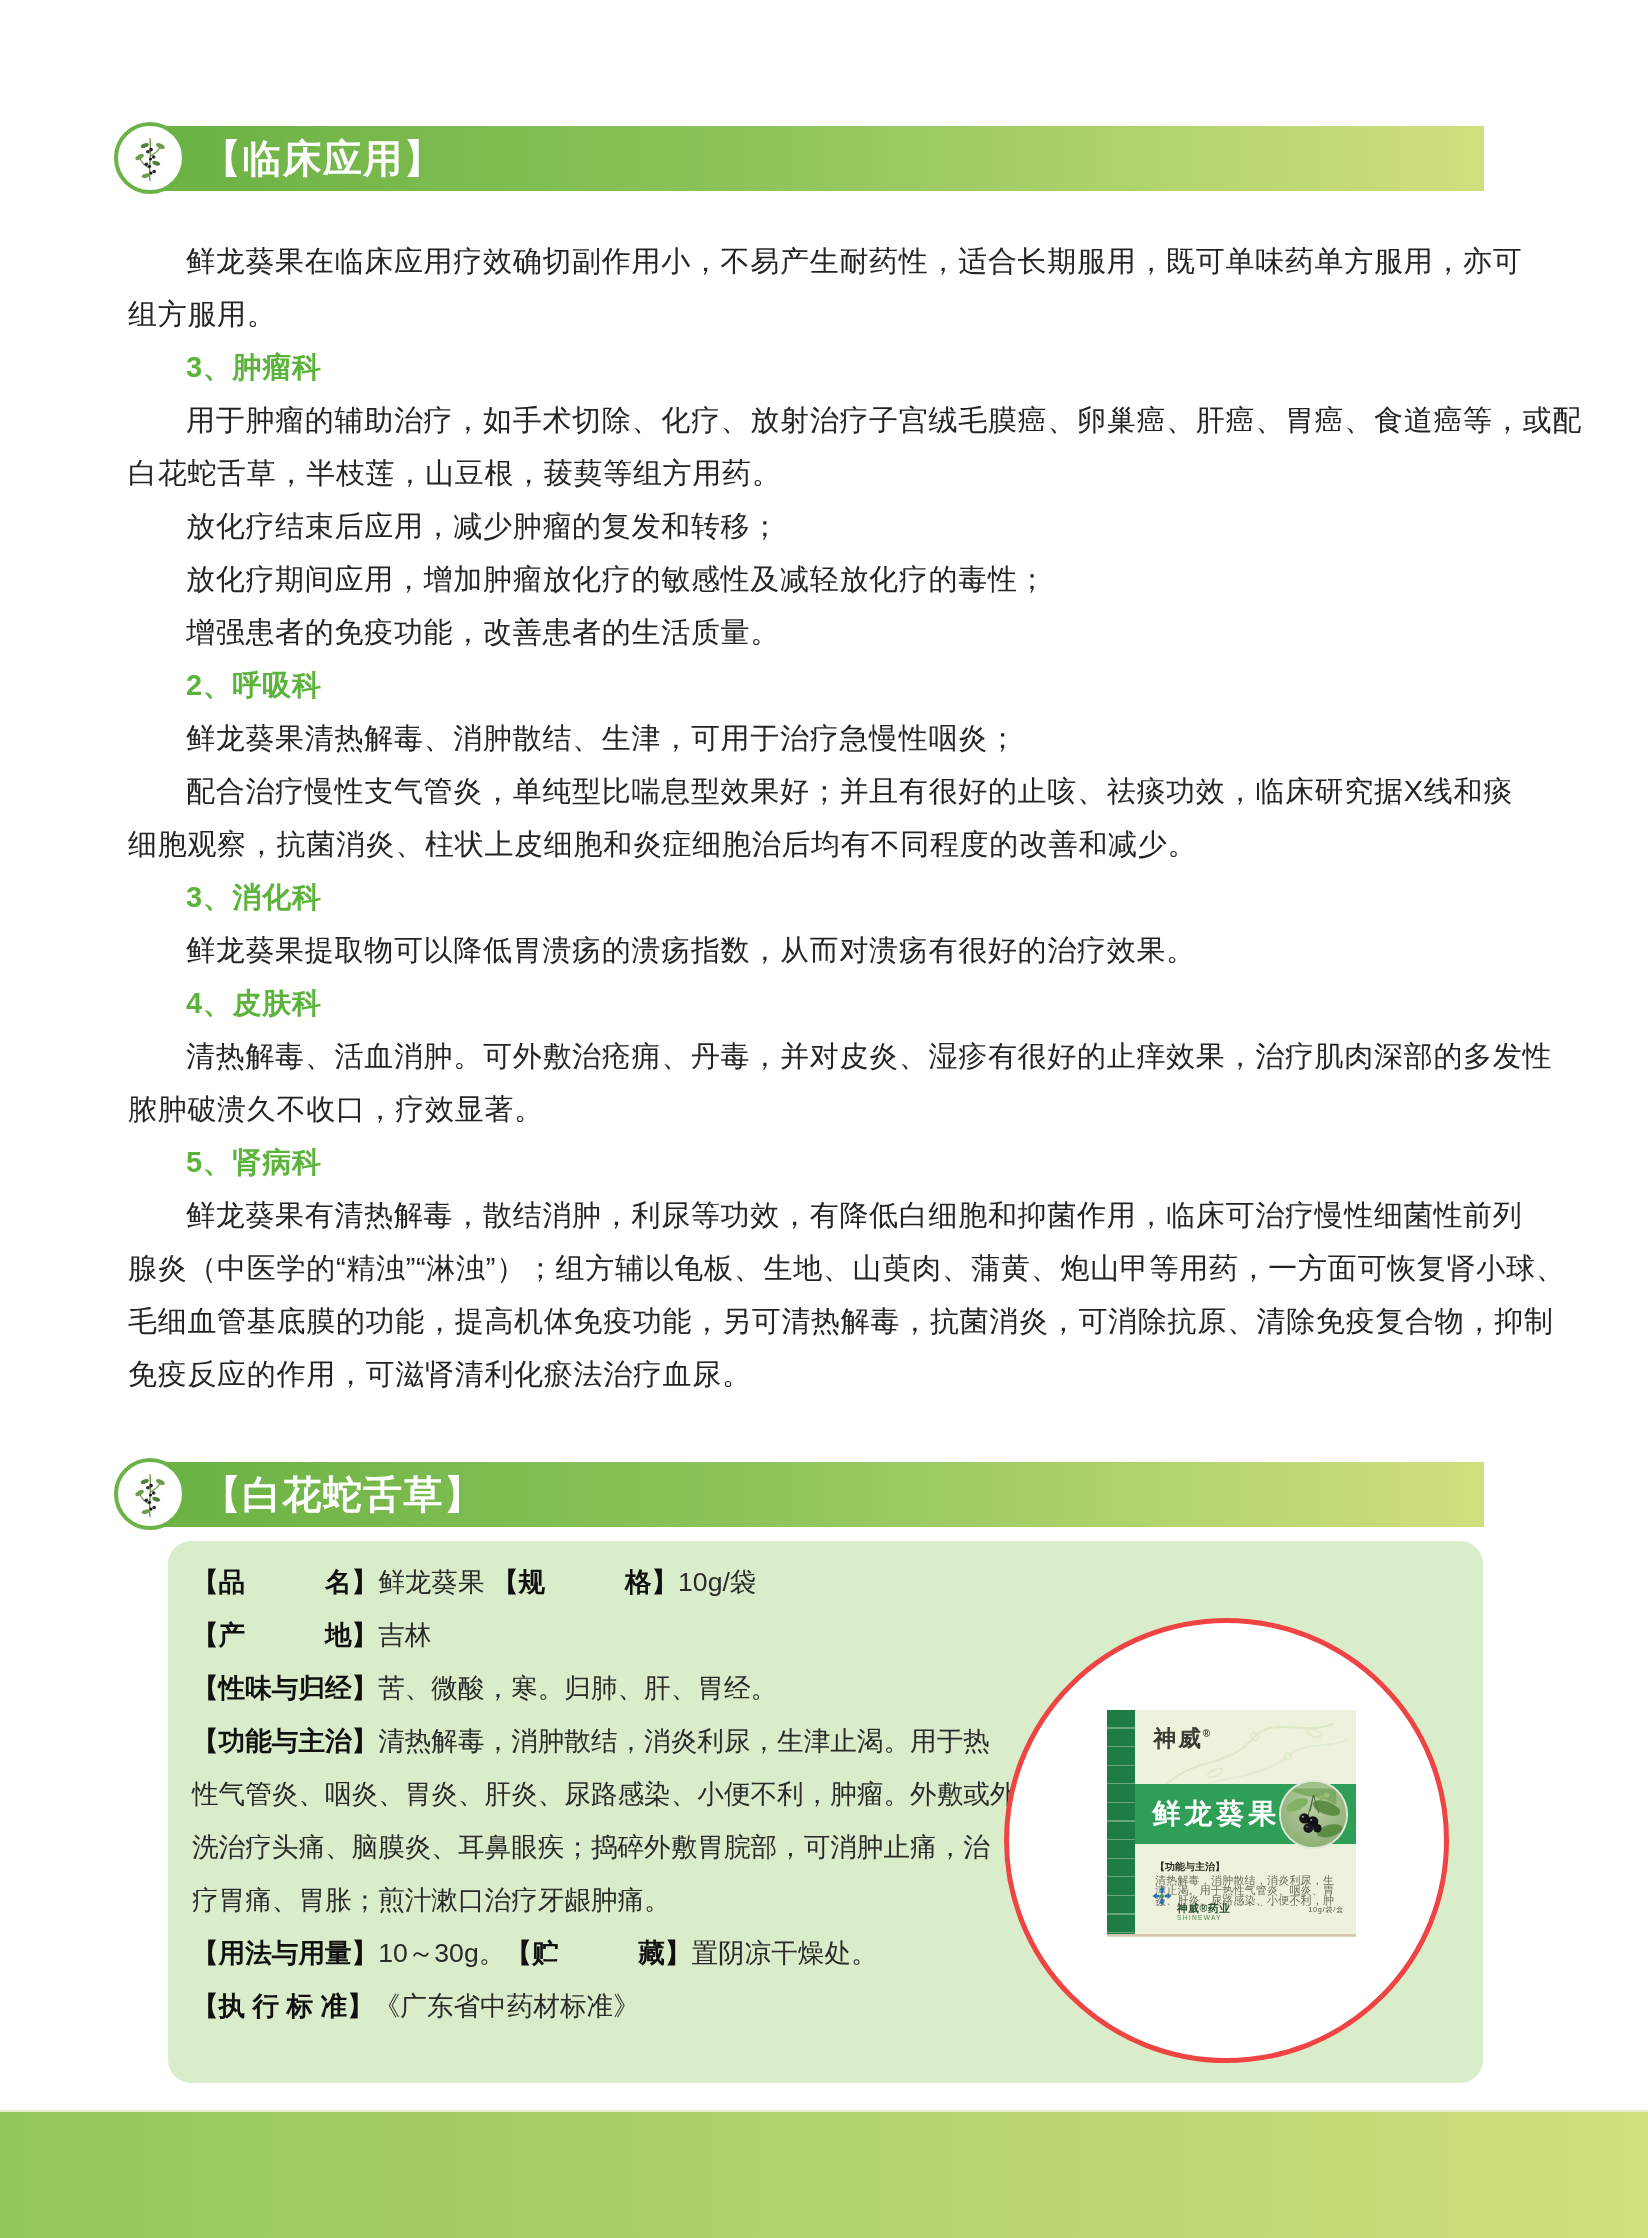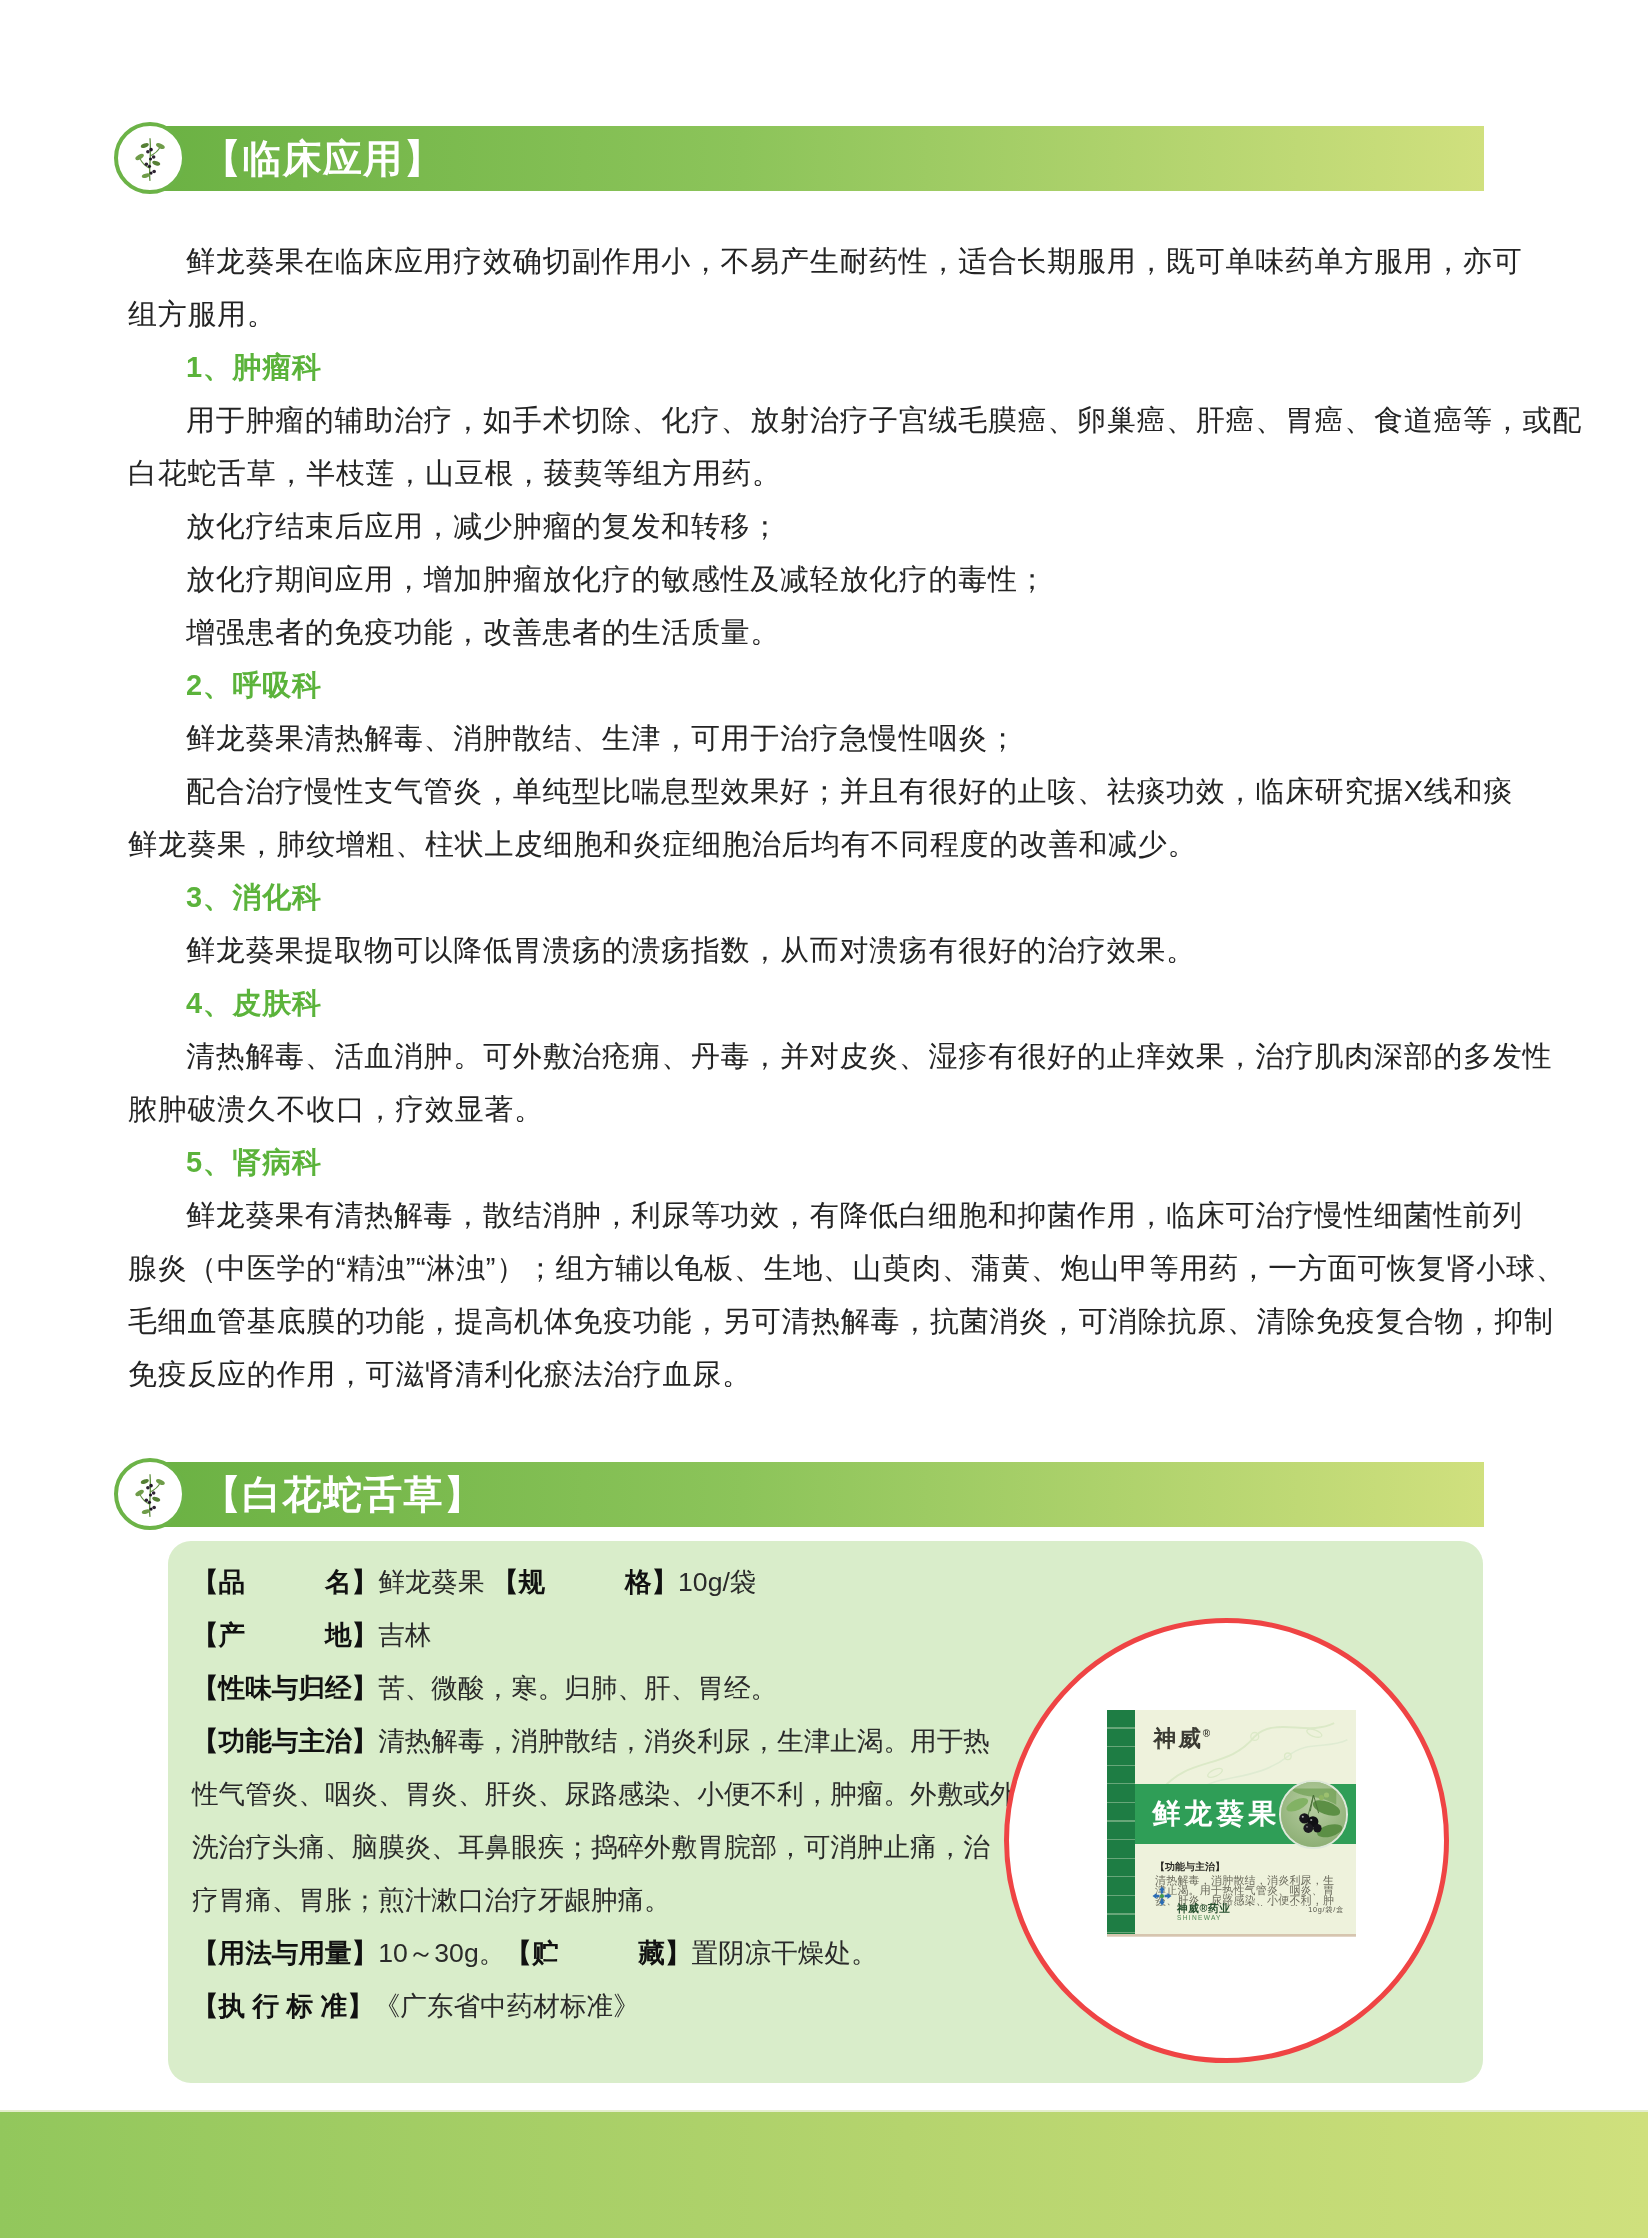--- a/index.html
+++ b/index.html
@@ -101,30 +101,30 @@
         <circle cx="58" cy="76" r="3.5" fill="#2e2433"></circle>
           <circle cx="52" cy="79" r="3" fill="#201826"></circle>
       </svg>
     </div>
     <div class="banner-title">【临床应用】</div>
   </div>
 
   <div class="clinical-body">
       <div class="tline indent">鲜龙葵果在临床应用疗效确切副作用小，不易产生耐药性，适合长期服用，既可单味药单方服用，亦可</div>
       <div class="tline">组方服用。</div>
-      <div class="tline heading indent">1、肿瘤科</div>
+      <div class="tline heading indent">3、肿瘤科</div>
       <div class="tline indent">用于肿瘤的辅助治疗，如手术切除、化疗、放射治疗子宫绒毛膜癌、卵巢癌、肝癌、胃癌、食道癌等，或配</div>
       <div class="tline">白花蛇舌草，半枝莲，山豆根，菝葜等组方用药。</div>
       <div class="tline indent">放化疗结束后应用，减少肿瘤的复发和转移；</div>
       <div class="tline indent">放化疗期间应用，增加肿瘤放化疗的敏感性及减轻放化疗的毒性；</div>
       <div class="tline indent">增强患者的免疫功能，改善患者的生活质量。</div>
       <div class="tline heading indent">2、呼吸科</div>
       <div class="tline indent">鲜龙葵果清热解毒、消肿散结、生津，可用于治疗急慢性咽炎；</div>
       <div class="tline indent">配合治疗慢性支气管炎，单纯型比喘息型效果好；并且有很好的止咳、祛痰功效，临床研究据X线和痰</div>
-      <div class="tline">鲜龙葵果，肺纹增粗、柱状上皮细胞和炎症细胞治后均有不同程度的改善和减少。</div>
+      <div class="tline">细胞观察，抗菌消炎、柱状上皮细胞和炎症细胞治后均有不同程度的改善和减少。</div>
       <div class="tline heading indent">3、消化科</div>
       <div class="tline indent">鲜龙葵果提取物可以降低胃溃疡的溃疡指数，从而对溃疡有很好的治疗效果。</div>
       <div class="tline heading indent">4、皮肤科</div>
       <div class="tline indent">清热解毒、活血消肿。可外敷治疮痈、丹毒，并对皮炎、湿疹有很好的止痒效果，治疗肌肉深部的多发性</div>
       <div class="tline">脓肿破溃久不收口，疗效显著。</div>
       <div class="tline heading indent">5、肾病科</div>
       <div class="tline indent">鲜龙葵果有清热解毒，散结消肿，利尿等功效，有降低白细胞和抑菌作用，临床可治疗慢性细菌性前列</div>
       <div class="tline">腺炎（中医学的“精浊”“淋浊”）；组方辅以龟板、生地、山萸肉、蒲黄、炮山甲等用药，一方面可恢复肾小球、</div>
       <div class="tline">毛细血管基底膜的功能，提高机体免疫功能，另可清热解毒，抗菌消炎，可消除抗原、清除免疫复合物，抑制</div>
       <div class="tline">免疫反应的作用，可滋肾清利化瘀法治疗血尿。</div>

